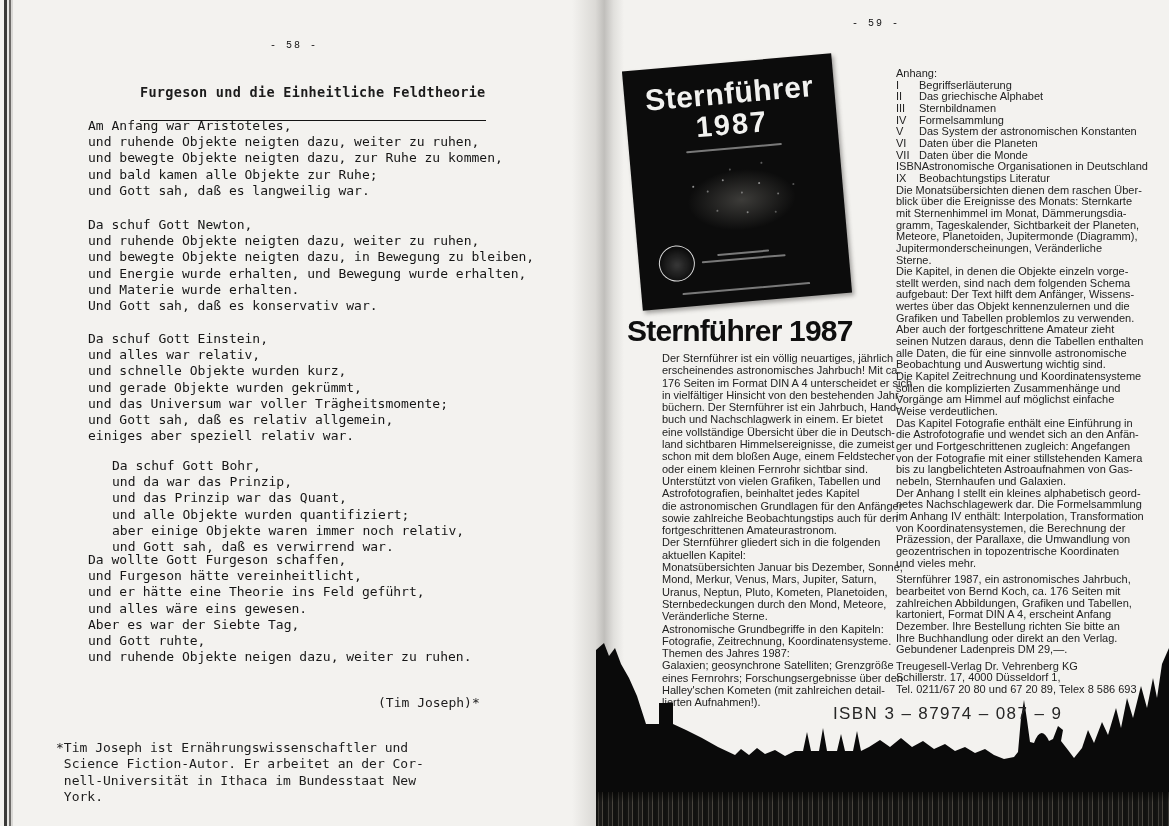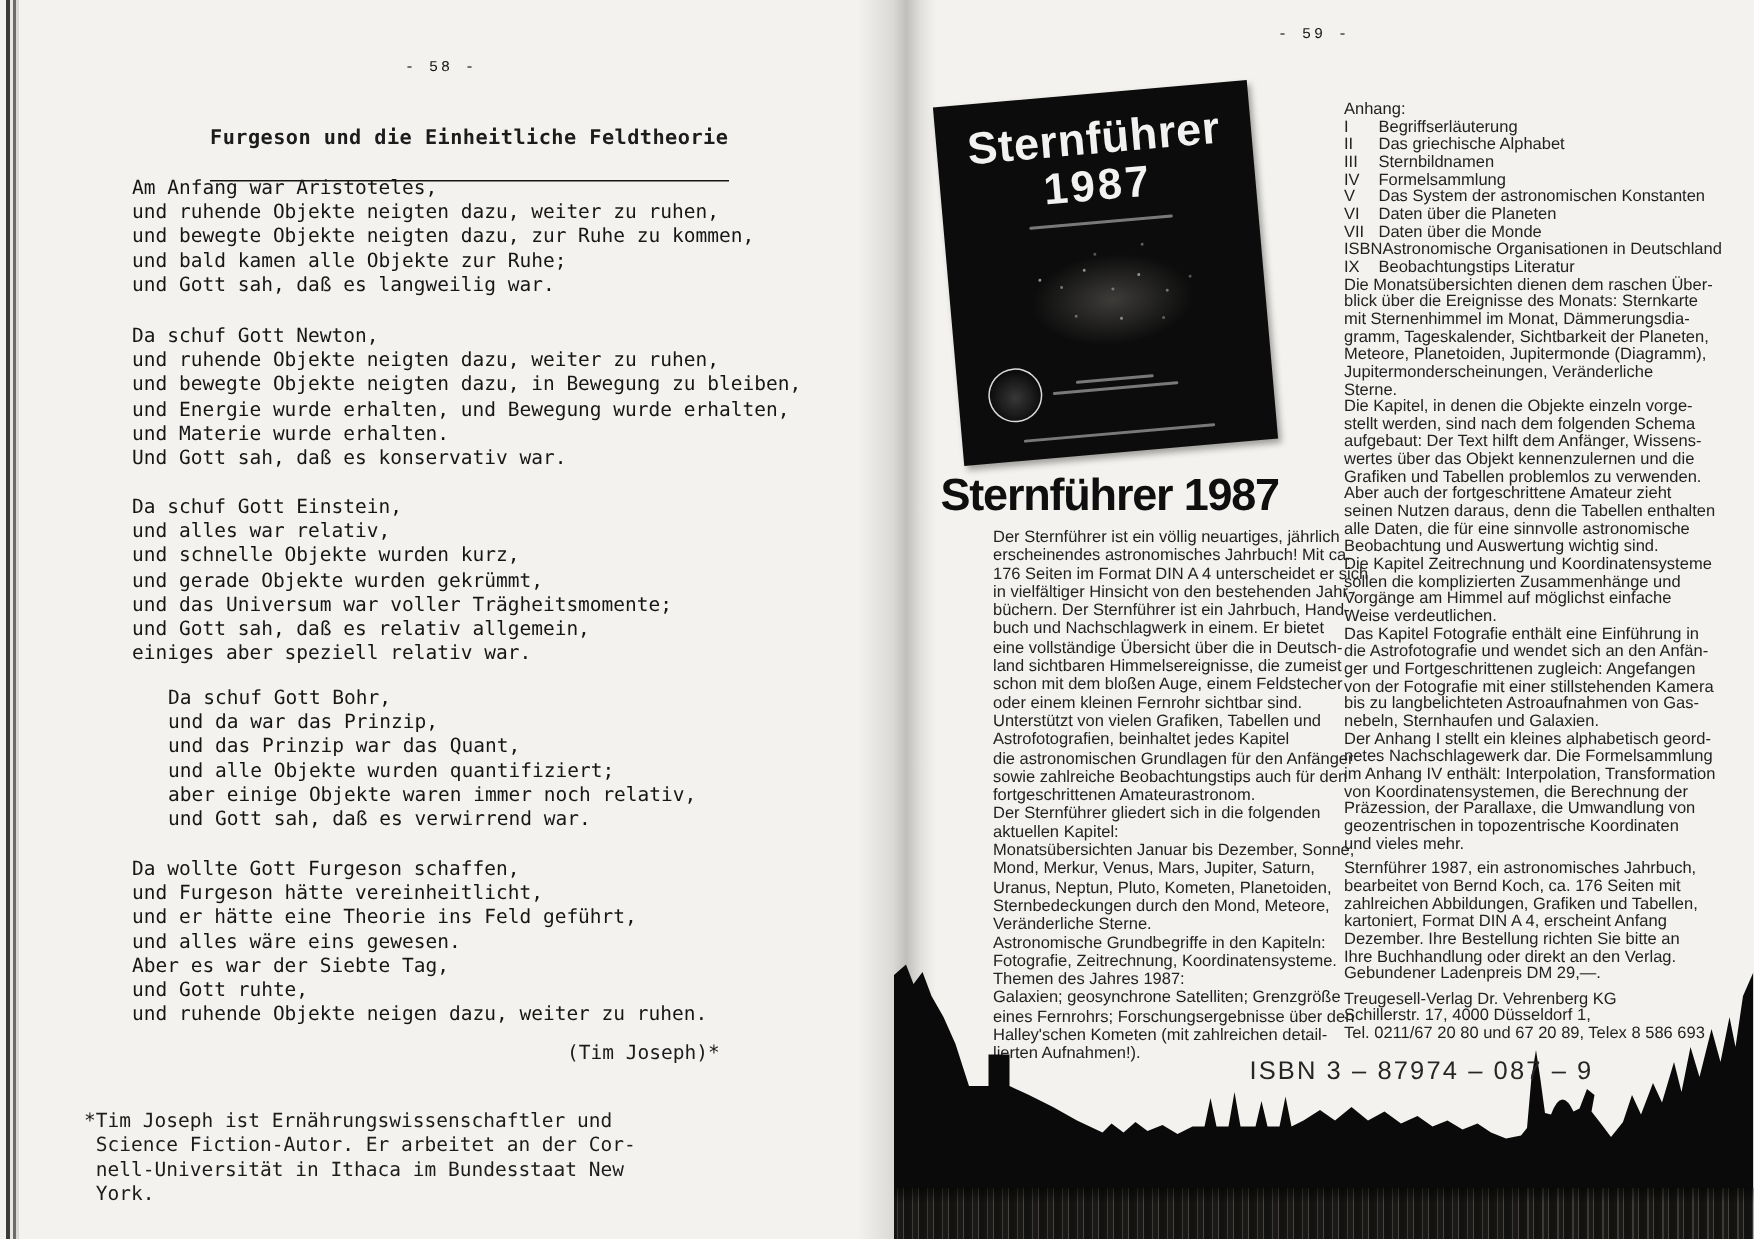--- a/index.html
+++ b/index.html
@@ -105,21 +105,21 @@
 und gerade Objekte wurden gekrümmt,
 und das Universum war voller Trägheitsmomente;
 und Gott sah, daß es relativ allgemein,
 einiges aber speziell relativ war.</div>
 <div class="abs mono stanza" style="left:88px;top:458px;margin-left:24px;">Da schuf Gott Bohr,
 und da war das Prinzip,
 und das Prinzip war das Quant,
 und alle Objekte wurden quantifiziert;
 aber einige Objekte waren immer noch relativ,
 und Gott sah, daß es verwirrend war.</div>
-<div class="abs mono stanza" style="left:88px;top:572px;">Da wollte Gott Furgeson schaffen,
+<div class="abs mono stanza" style="left:88px;top:552px;">Da wollte Gott Furgeson schaffen,
 und Furgeson hätte vereinheitlicht,
 und er hätte eine Theorie ins Feld geführt,
 und alles wäre eins gewesen.
 Aber es war der Siebte Tag,
 und Gott ruhte,
 und ruhende Objekte neigen dazu, weiter zu ruhen.</div>
 
 <div class="abs mono attribution" style="left:378px;top:695px;">(Tim Joseph)*</div>
 
 <div class="abs mono footnote" style="left:56px;top:740px;">*Tim Joseph ist Ernährungswissenschaftler und

